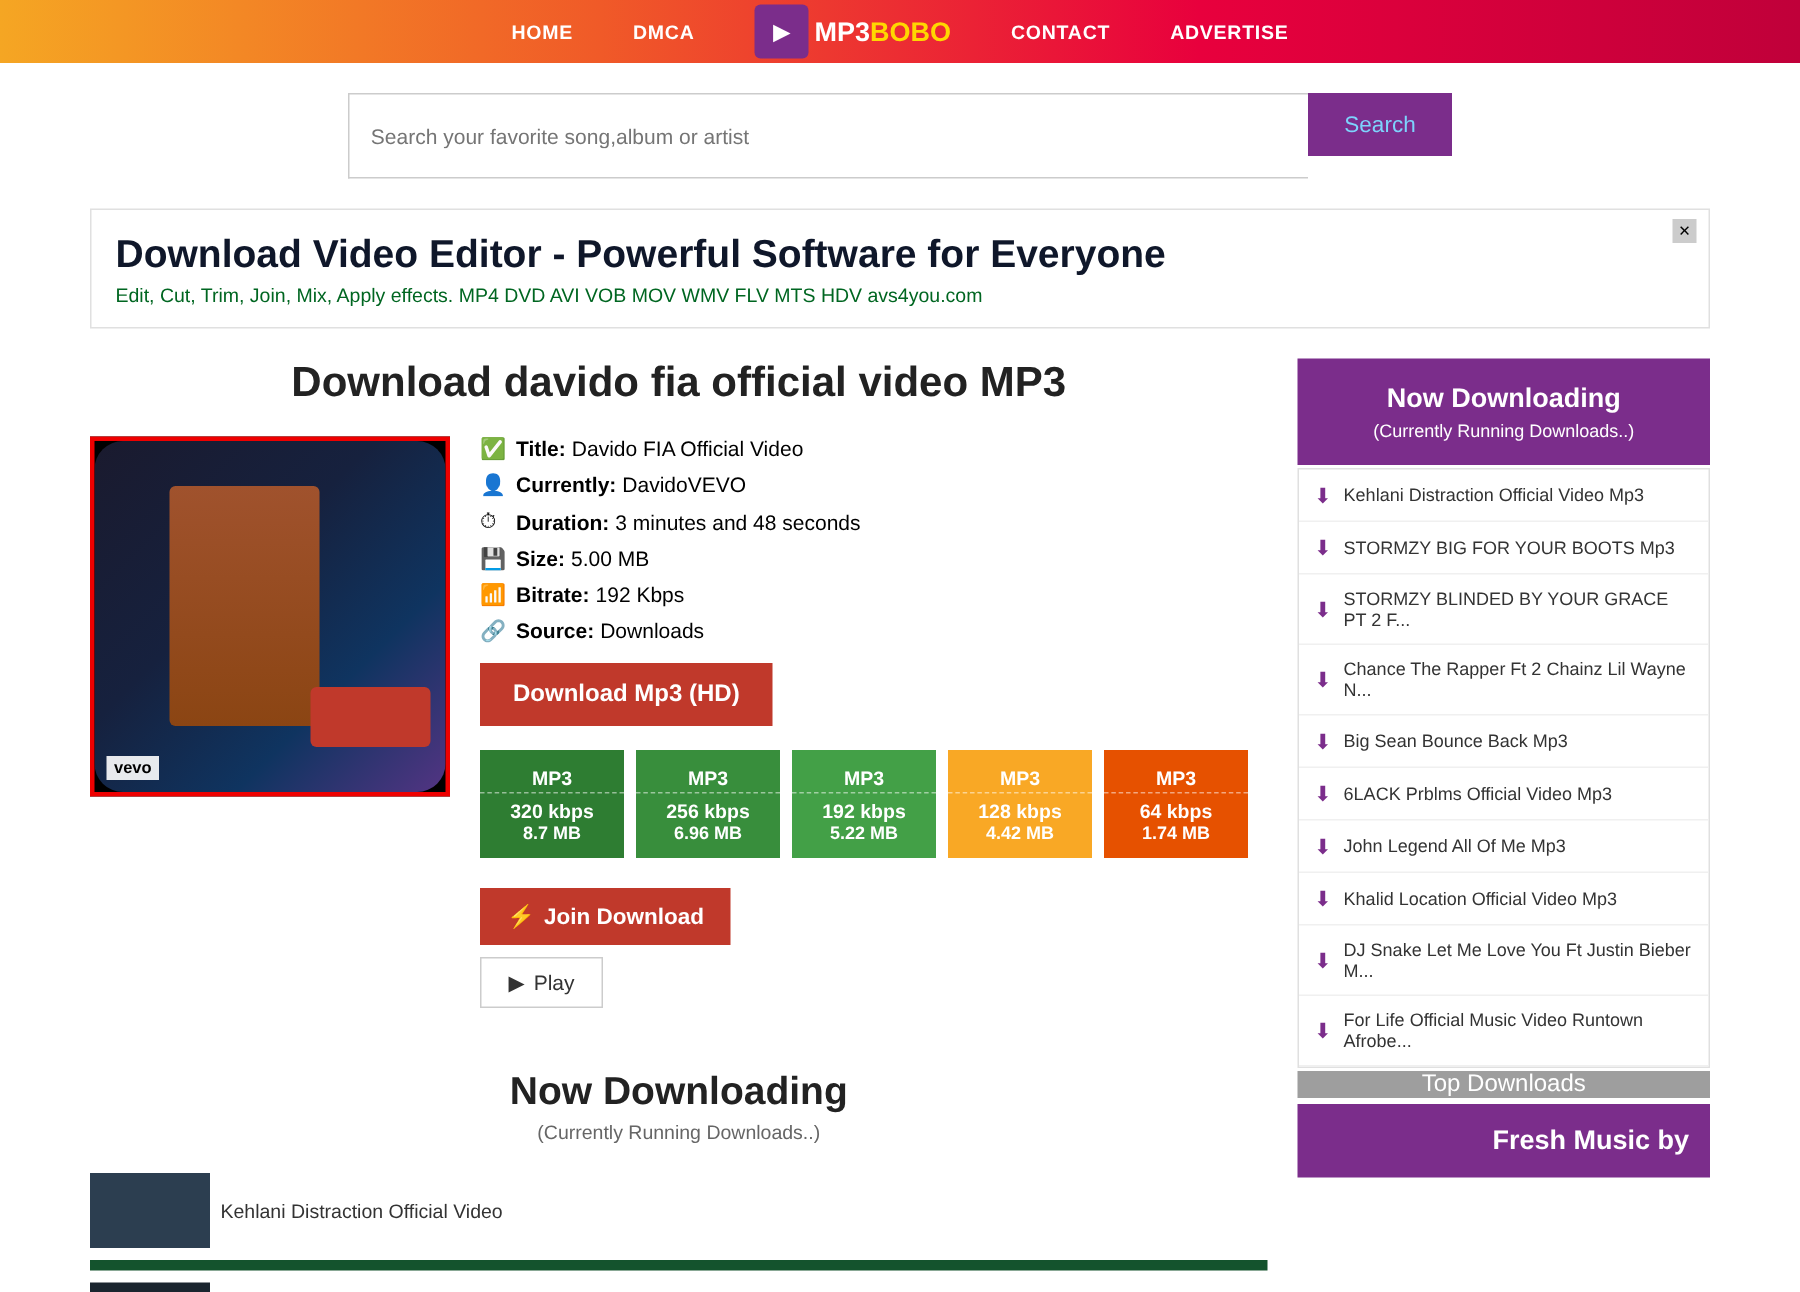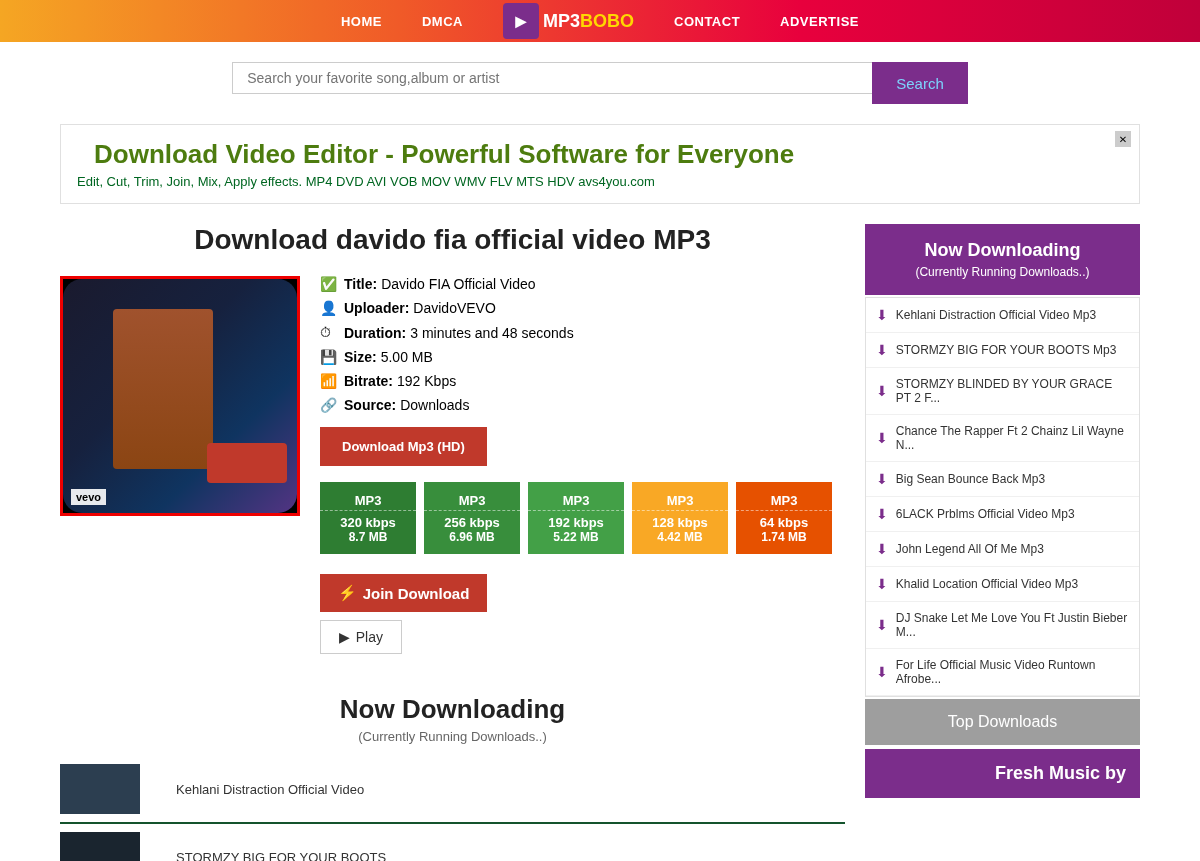--- a/index.html
+++ b/index.html
@@ -44,21 +44,21 @@
     .logo-text span { color: #ffd700; text-align: right; }
 
     
     .search-bar {
       display: flex;
       justify-content: center;
       padding: 20px 0 10px;
     }
     .search-bar input {
       width: 640px;
-      height: 32px;
+      height: 57px;
       border: 1px solid #ccc;
       padding: 0 14px;
       font-size: 14px;
       outline: none;
       border-right: none;
     }
     .search-bar button {
       height: 42px;
       padding: 0 24px;
       background: #7b2d8b;
@@ -69,21 +69,21 @@
     }
 
     
     .ad-banner {
       margin: 10px 60px;
       border: 1px solid #e0e0e0;
       padding: 14px 16px;
       position: relative;
       background: #fff;
     }
-    .ad-banner h2 { font-size: 26px; font-weight: bold; color: #4d7c0f; margin-bottom: 4px; margin-left: 17px; }
+    .ad-banner h2 { font-size: 26px; font-weight: bold; color: #0f172a; margin-bottom: 4px; }
     .ad-banner p { font-size: 13px; color: #006621; }
     .ad-close {
       position: absolute;
       top: 6px;
       right: 8px;
       width: 16px;
       height: 16px;
       background: #ccc;
       display: flex;
       align-items: center;
@@ -171,21 +171,21 @@
       font-size: 14px;
     }
     .meta-icon { width: 18px; margin-right: 6px; font-size: 14px; }
     .meta-label { font-weight: bold; margin-right: 4px; }
 
     .download-hd-btn {
       background: #c0392b;
       color: #fff;
       border: none;
       padding: 12px 22px;
-      font-size: 13px;
+      font-size: 16px;
       cursor: pointer;
       font-weight: bold;
       margin-bottom: 16px;
       display: inline-block;
     }
 
     
     .quality-buttons {
       display: flex;
       gap: 8px;
@@ -240,24 +240,24 @@
       width: fit-content;
     }
 
     
     .now-downloading-section { margin-top: 10px; }
     .now-downloading-section h2 { text-align: center; font-size: 26px; font-weight: bold; color: #222; margin-bottom: 4px; }
     .now-downloading-section p { text-align: center; font-size: 13px; color: #666; margin-bottom: 12px; }
 
     .download-list-row {
       display: flex;
-      gap: 36px;
+      gap: 7px;
       align-items: center;
       padding: 8px 0;
-      border-bottom: 2px solid #14532d;
+      border-bottom: 7px solid #14532d;
     }
     .dl-thumb { width: 80px; height: 50px; background: #333; flex-shrink: 0; }
     .dl-item-title { font-size: 13px; color: #333; }
 
     
     .sidebar-now-dl {
       background: #7b2d8b;
       color: #fff;
       text-align: center;
       padding: 16px;
@@ -276,21 +276,20 @@
       color: #333;
       cursor: pointer;
     }
     .dl-arrow { color: #7b2d8b; margin-right: 8px; font-size: 14px; }
 
     .top-downloads-btn {
       background: #9e9e9e;
       color: #fff;
       border: none;
       width: 100%;
-      padding: 14px;
       font-size: 16px;
       cursor: pointer;
       margin-top: 2px;
     }
 
     .fresh-music-header {
       background: #7b2d8b;
       color: #fff;
       text-align: right;
       padding: 14px;
@@ -344,21 +343,21 @@
         <div class="song-meta">
 
           <div class="meta-row">
             <span class="meta-icon">✅</span>
             <span class="meta-label">Title:</span>
             <span>Davido FIA Official Video</span>
           </div>
 
           <div class="meta-row">
             <span class="meta-icon">👤</span>
-            <span class="meta-label">Uploader:</span>
+            <span class="meta-label">Currently:</span>
             <span>DavidoVEVO</span>
           </div>
 
           <div class="meta-row">
             <span class="meta-icon">⏱</span>
             <span class="meta-label">Duration:</span>
             <span>3 minutes and 48 seconds</span>
           </div>
 
           <div class="meta-row">

